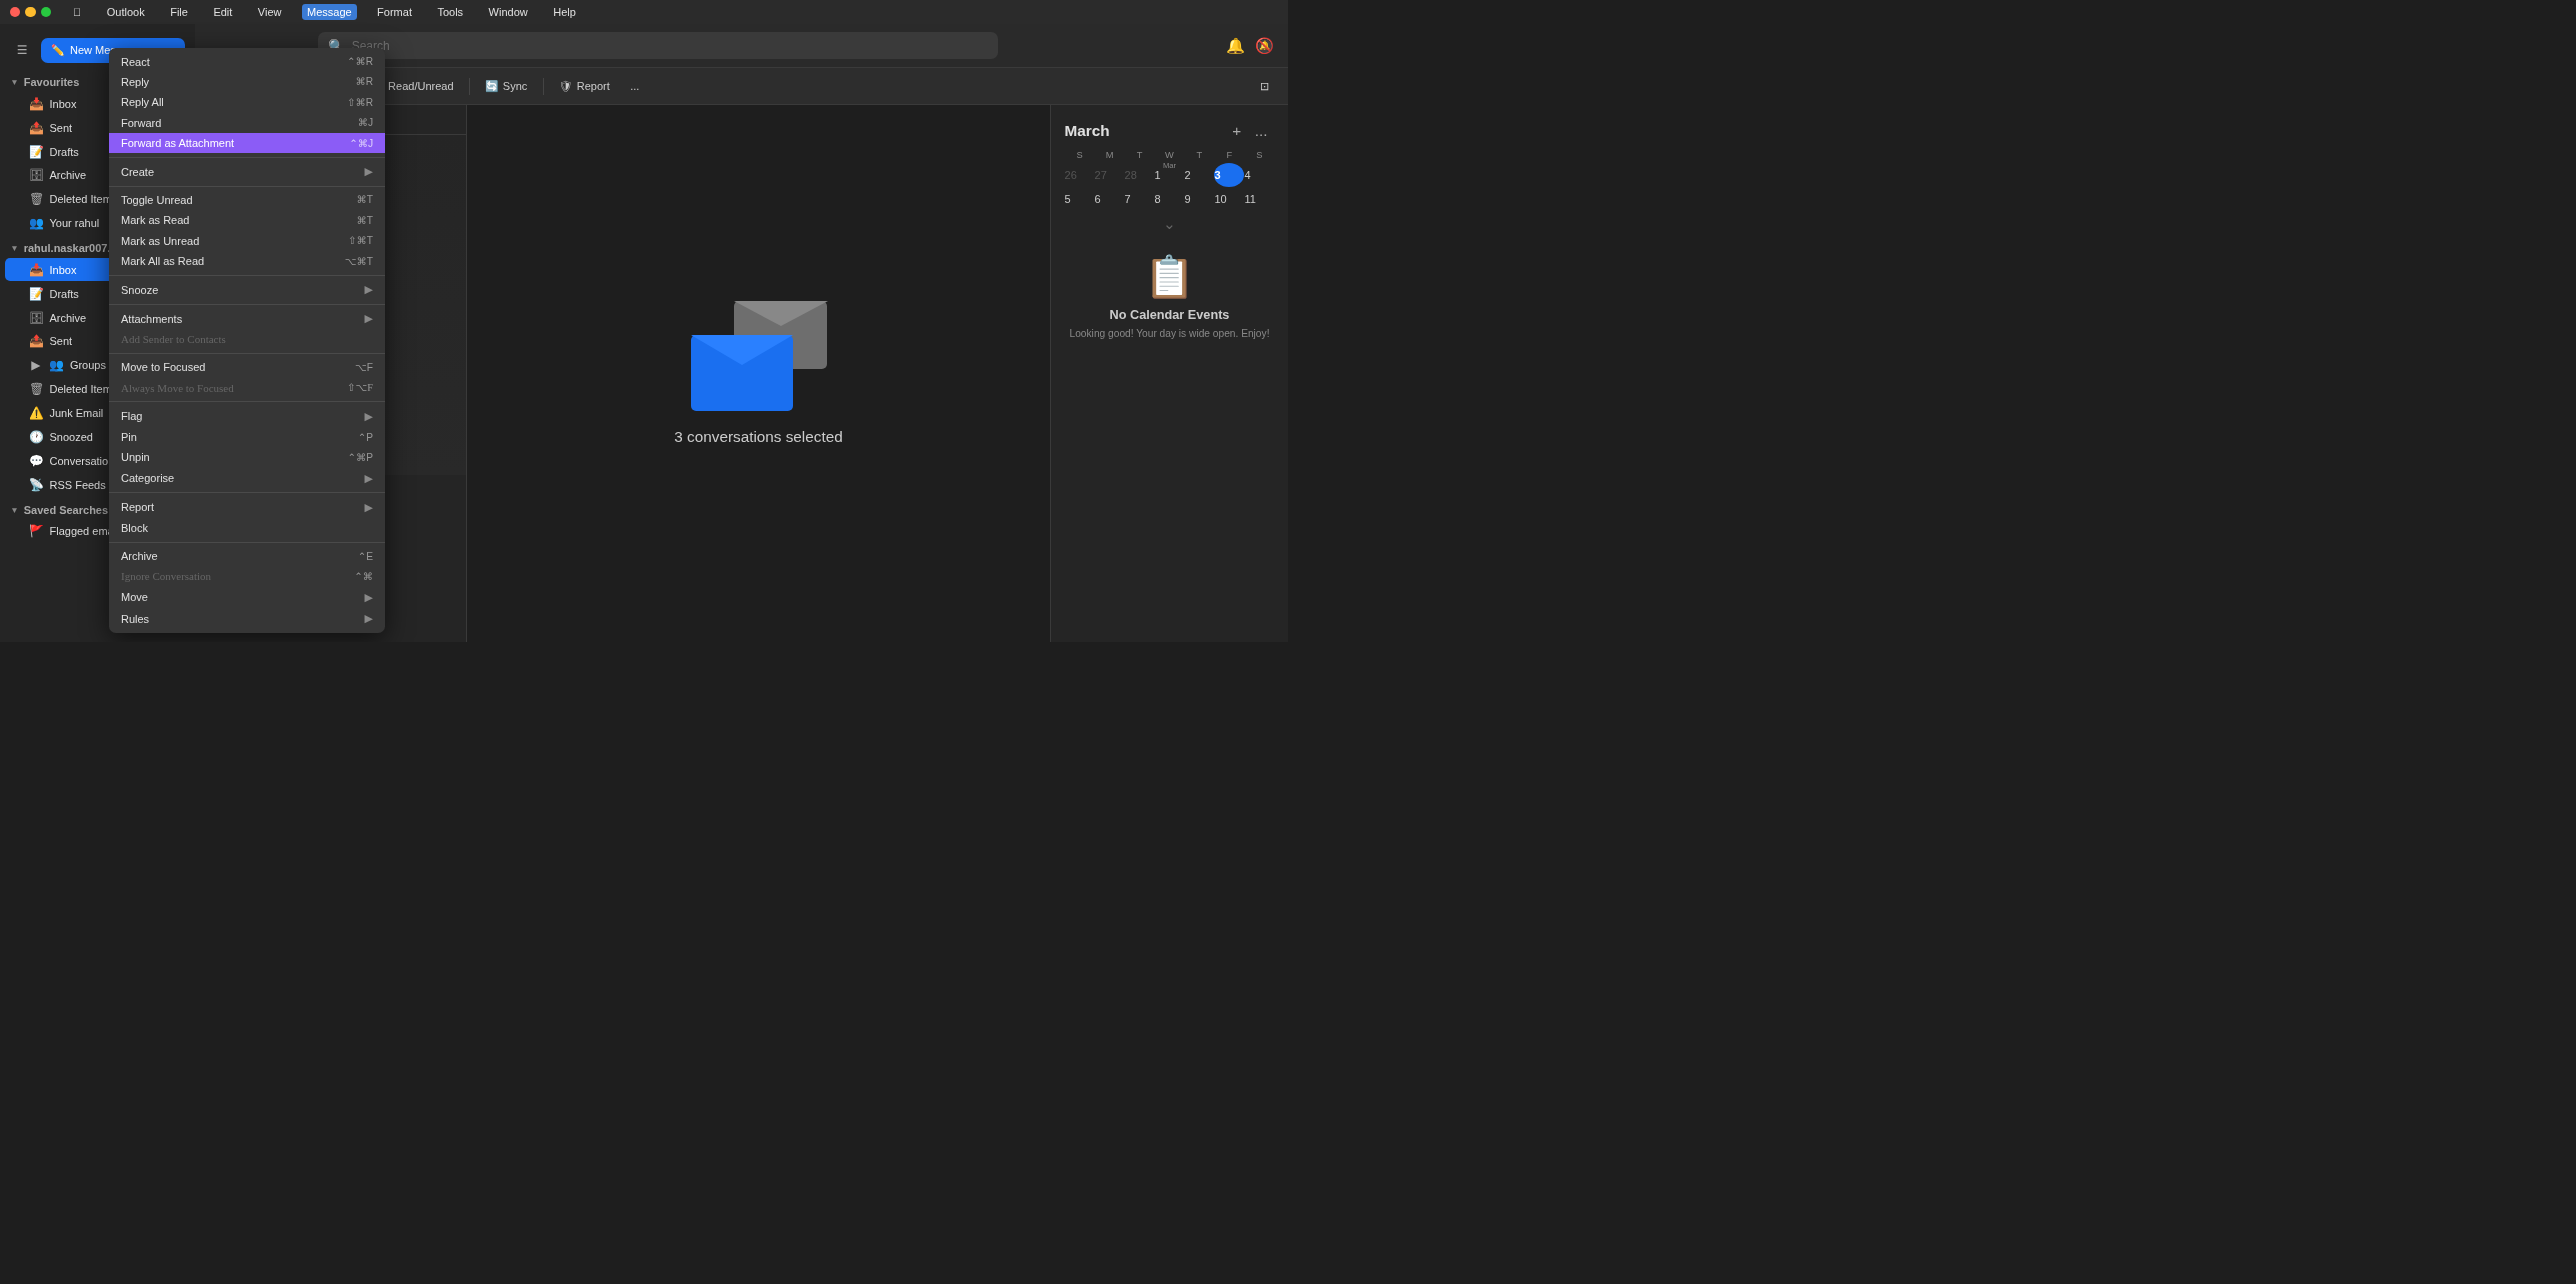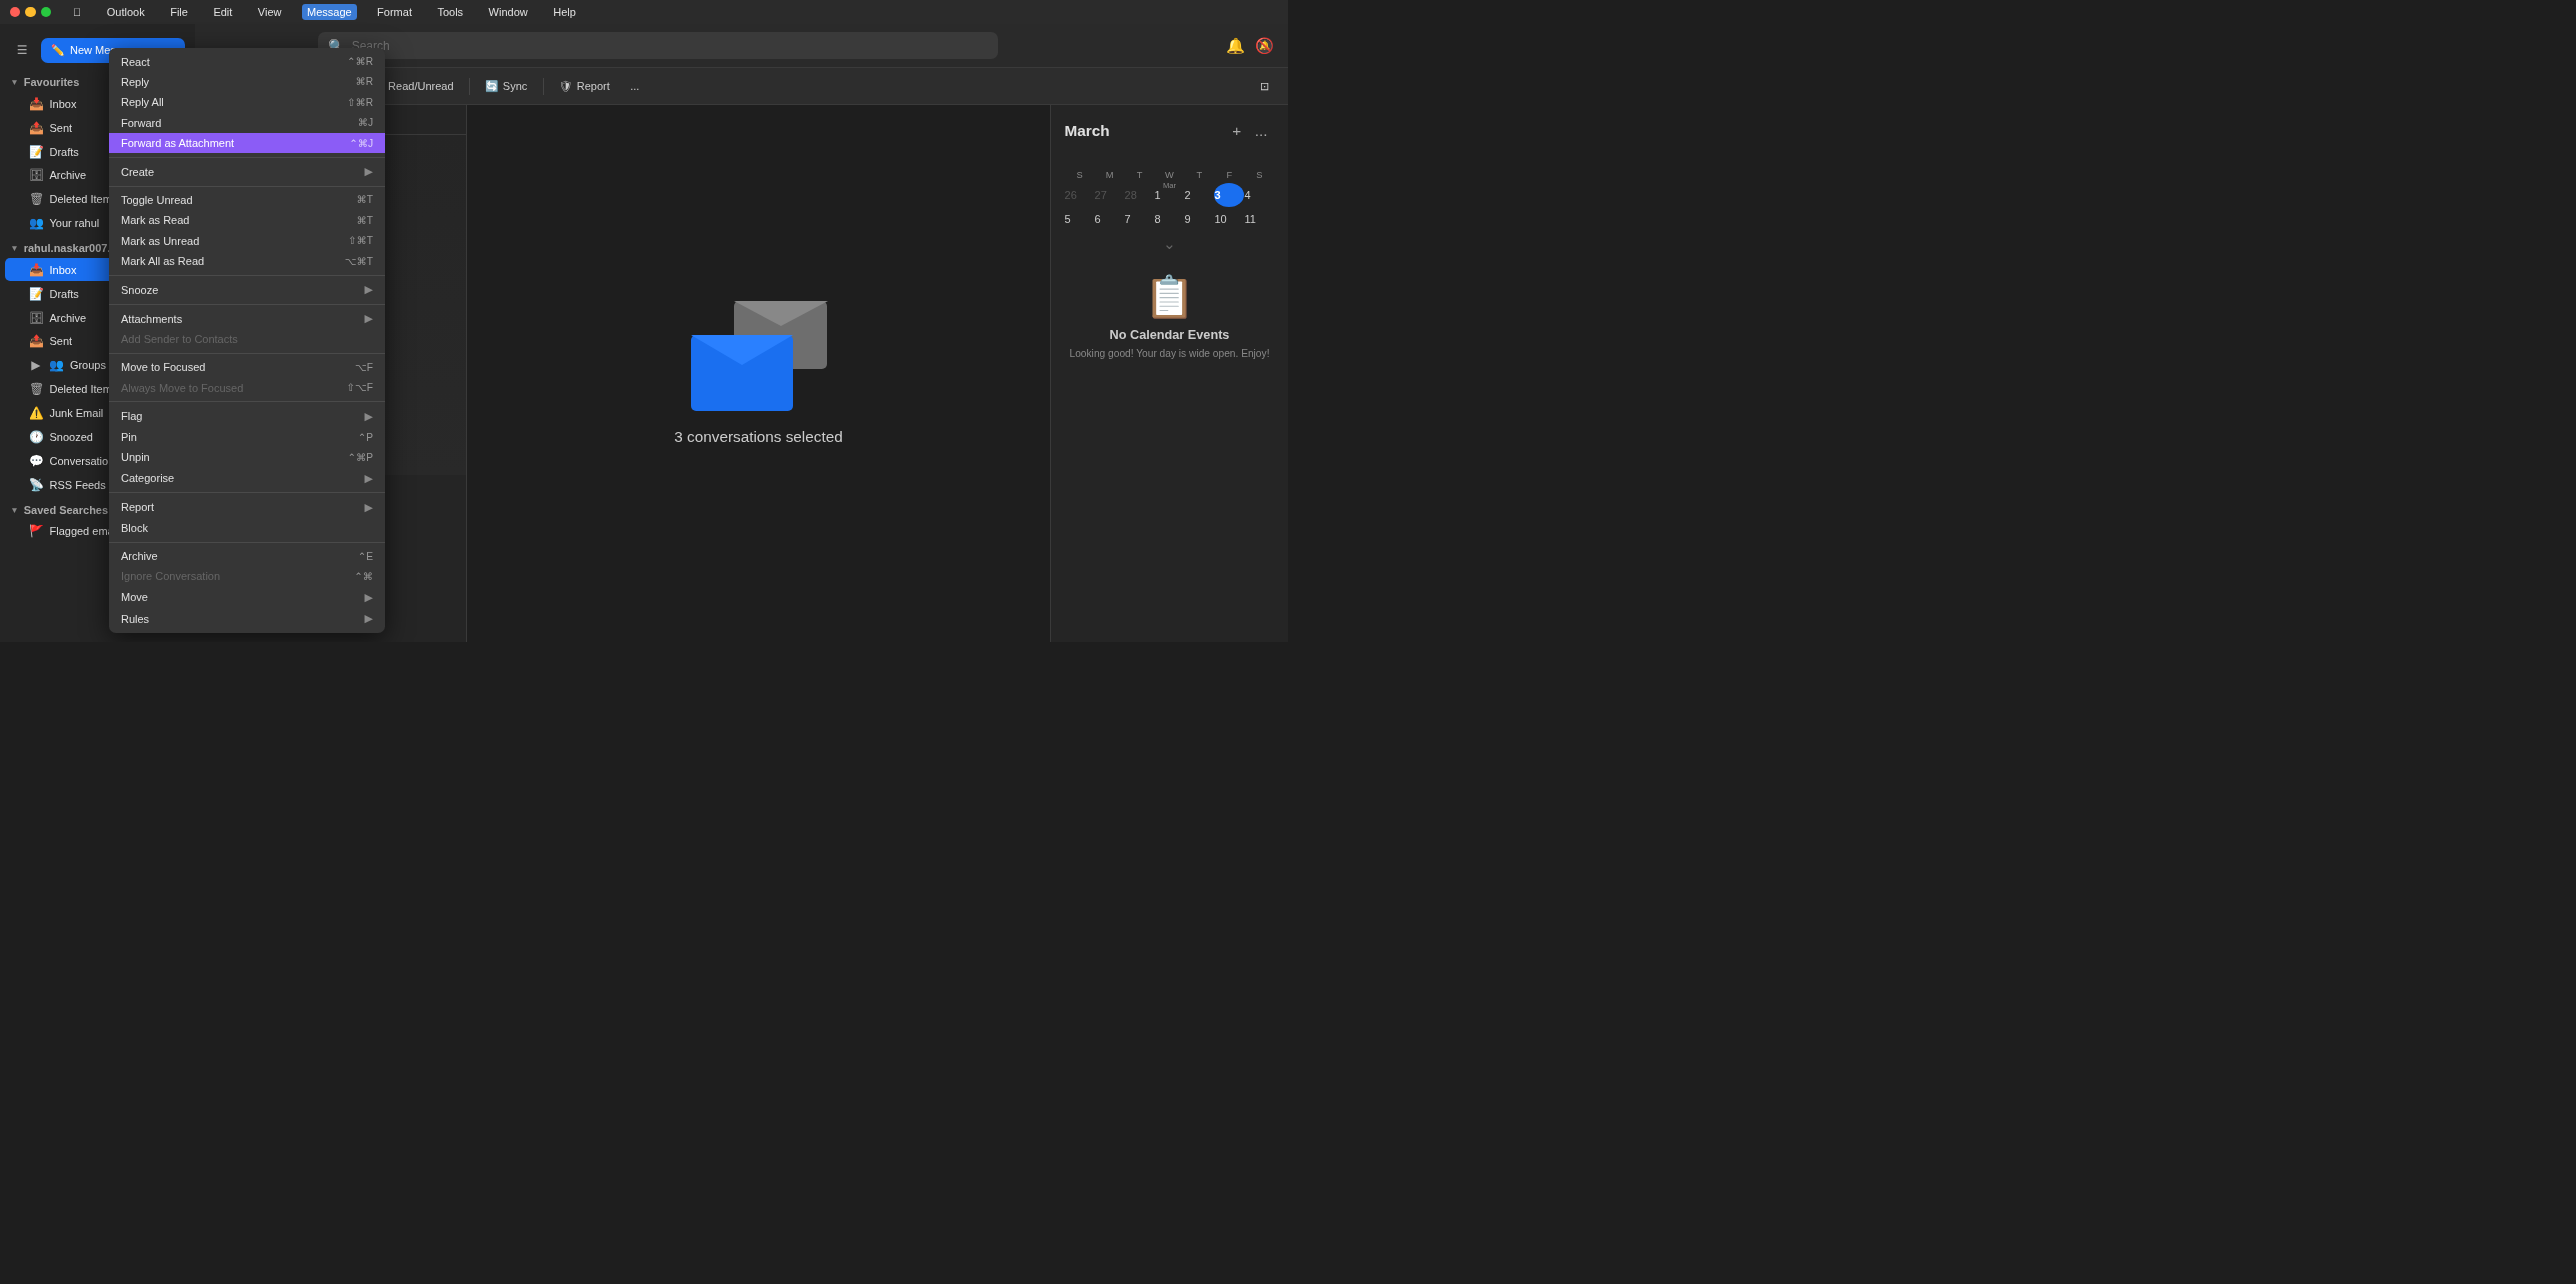--- a/index.html
+++ b/index.html
@@ -292,21 +292,21 @@
     .calendar-panel {
       width: 238px;
       background: #252525;
       border-left: 0.8px solid #3a3a3a;
       padding: 13.6px;
       flex-shrink: 0;
     }
     .calendar-header {
       display: flex;
       align-items: center;
-      margin-bottom: 23px;
+      margin-bottom: 3px;
     }
     .calendar-month {
       font-size: 15.3px;
       font-weight: 600;
       flex: 1;
     }
     .cal-btn {
       background: none;
       border: none;
       color: #aaa;
@@ -386,21 +386,21 @@
     }
     .menu-item {
       display: flex;
       align-items: center;
       padding: 4.2px 12px;
       cursor: pointer;
       position: relative;
       color: #e0e0e0;
     }
     .menu-item.highlighted { background: #8b5cf6; color: white; }
-    .menu-item.disabled { color: #666; cursor: default; }
+    .menu-item.disabled { color: #666; cursor: default; font-family: Liberation Serif, serif; }
     .menu-item-label { flex: 1; }
     .menu-item-shortcut {
       color: #999;
       font-size: 10.2px;
       display: flex;
       align-items: center;
       gap: 1.7px;
     }
     .menu-item.highlighted .menu-item-shortcut { color: rgba(255,255,255,0.7); }
     .menu-item .submenu-arrow { margin-left: 3.4px; color: #888; }

